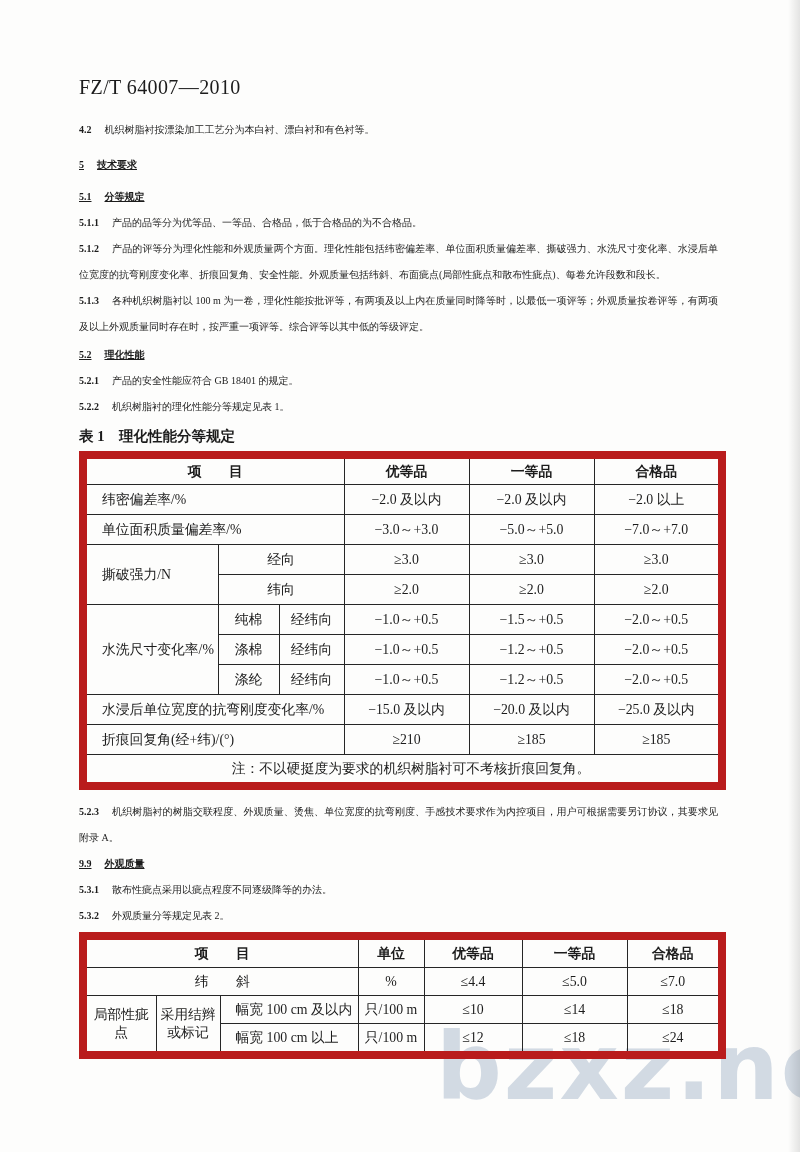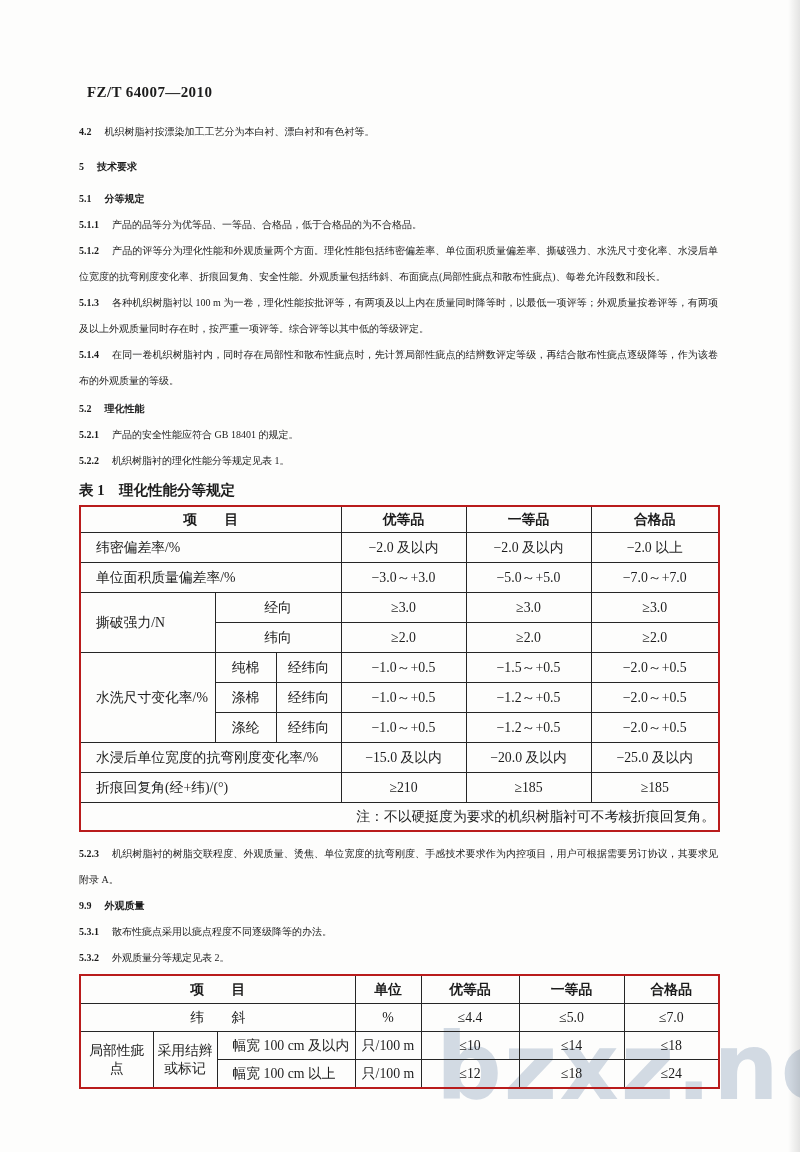--- a/index.html
+++ b/index.html
@@ -16,42 +16,42 @@
   }
   .watermark {
     position:absolute; left:436px; top:1022px; z-index:0;
     font-family:"DejaVu Sans","Liberation Sans",sans-serif;
     font-weight:bold; font-size:92px; line-height:1;
     letter-spacing:2px; color:rgba(150,170,194,0.42);
     white-space:nowrap; pointer-events:none;
   }
   .content { position:absolute; left:79px; top:76px; width:639px; z-index:1; }
 
-  .doc-code { font-size:15px; font-weight:bold; letter-spacing:0.4px; margin:8px; }
+  .doc-code { font-size:20px; font-weight:normal; letter-spacing:0.4px; margin:0; }
 
   .para { font-size:10px; line-height:26px; margin:0; text-align:justify; }
   .para .cnum { font-weight:bold; margin-right:13px; white-space:nowrap; }
-  .hd { font-weight:bold; }
+  .hd { font-weight:bold;text-decoration:underline; }
   .mt18 { margin-top:18px; } .mt9 { margin-top:9px; } .mt6 { margin-top:6px; }
   .mt2 { margin-top:2px; }
 
   .tbl-title { font-size:14.5px; font-weight:bold; text-align:left; margin:4px 0 0 0; line-height:24px; }
 
   table.tbl {
     border-collapse:collapse; table-layout:fixed; width:639px; margin-top:3px;
     font-size:13.8px; background:transparent;
   }
   table.tbl td {
     border:1.4px solid #262626; text-align:center; vertical-align:middle;
     padding:1px 3px; height:27px; overflow:hidden;
   }
-  table.tbl { border:2px solid #b91c1c; }
+  table.tbl { border:8px solid #b91c1c; }
   table.tbl tr.hrow td { height:23px; font-weight:bold; }
   table.tbl td.lt { text-align:left; padding-left:15px; }
-  table.tbl tr.noterow td { height:25px; text-align:right; padding-left:20px; }
+  table.tbl tr.noterow td { height:25px; text-align:center; padding-left:20px; }
   table#t2 td { height:25px; }
   table#t2 tr.hrow td { height:25px; }
 </style>
 </head>
 <body>
 
 <div class="page">
   <div class="watermark">bzxz.net</div>
   <div class="edge-shadow"></div>
 
@@ -76,23 +76,20 @@
     </p>
 
     <p class="para">
       <span class="cnum">5.1.2</span><span>产品的评等分为理化性能和外观质量两个方面。理化性能包括纬密偏差率、单位面积质量偏差率、撕破强力、水洗尺寸变化率、水浸后单位宽度的抗弯刚度变化率、折痕回复角、安全性能。外观质量包括纬斜、布面疵点(局部性疵点和散布性疵点)、每卷允许段数和段长。</span>
     </p>
 
     <p class="para">
       <span class="cnum">5.1.3</span><span>各种机织树脂衬以 100 m 为一卷，理化性能按批评等，有两项及以上内在质量同时降等时，以最低一项评等；外观质量按卷评等，有两项及以上外观质量同时存在时，按严重一项评等。综合评等以其中低的等级评定。</span>
     </p>
 
-    <p class="para">
-      <span class="cnum">5.1.4</span><span>在同一卷机织树脂衬内，同时存在局部性和散布性疵点时，先计算局部性疵点的结辫数评定等级，再结合散布性疵点逐级降等，作为该卷布的外观质量的等级。</span>
-    </p>
 
     <p class="para hd mt2">
       <span class="cnum">5.2</span><span>理化性能</span>
     </p>
 
     <p class="para">
       <span class="cnum">5.2.1</span><span>产品的安全性能应符合 GB 18401 的规定。</span>
     </p>
 
     <p class="para">

